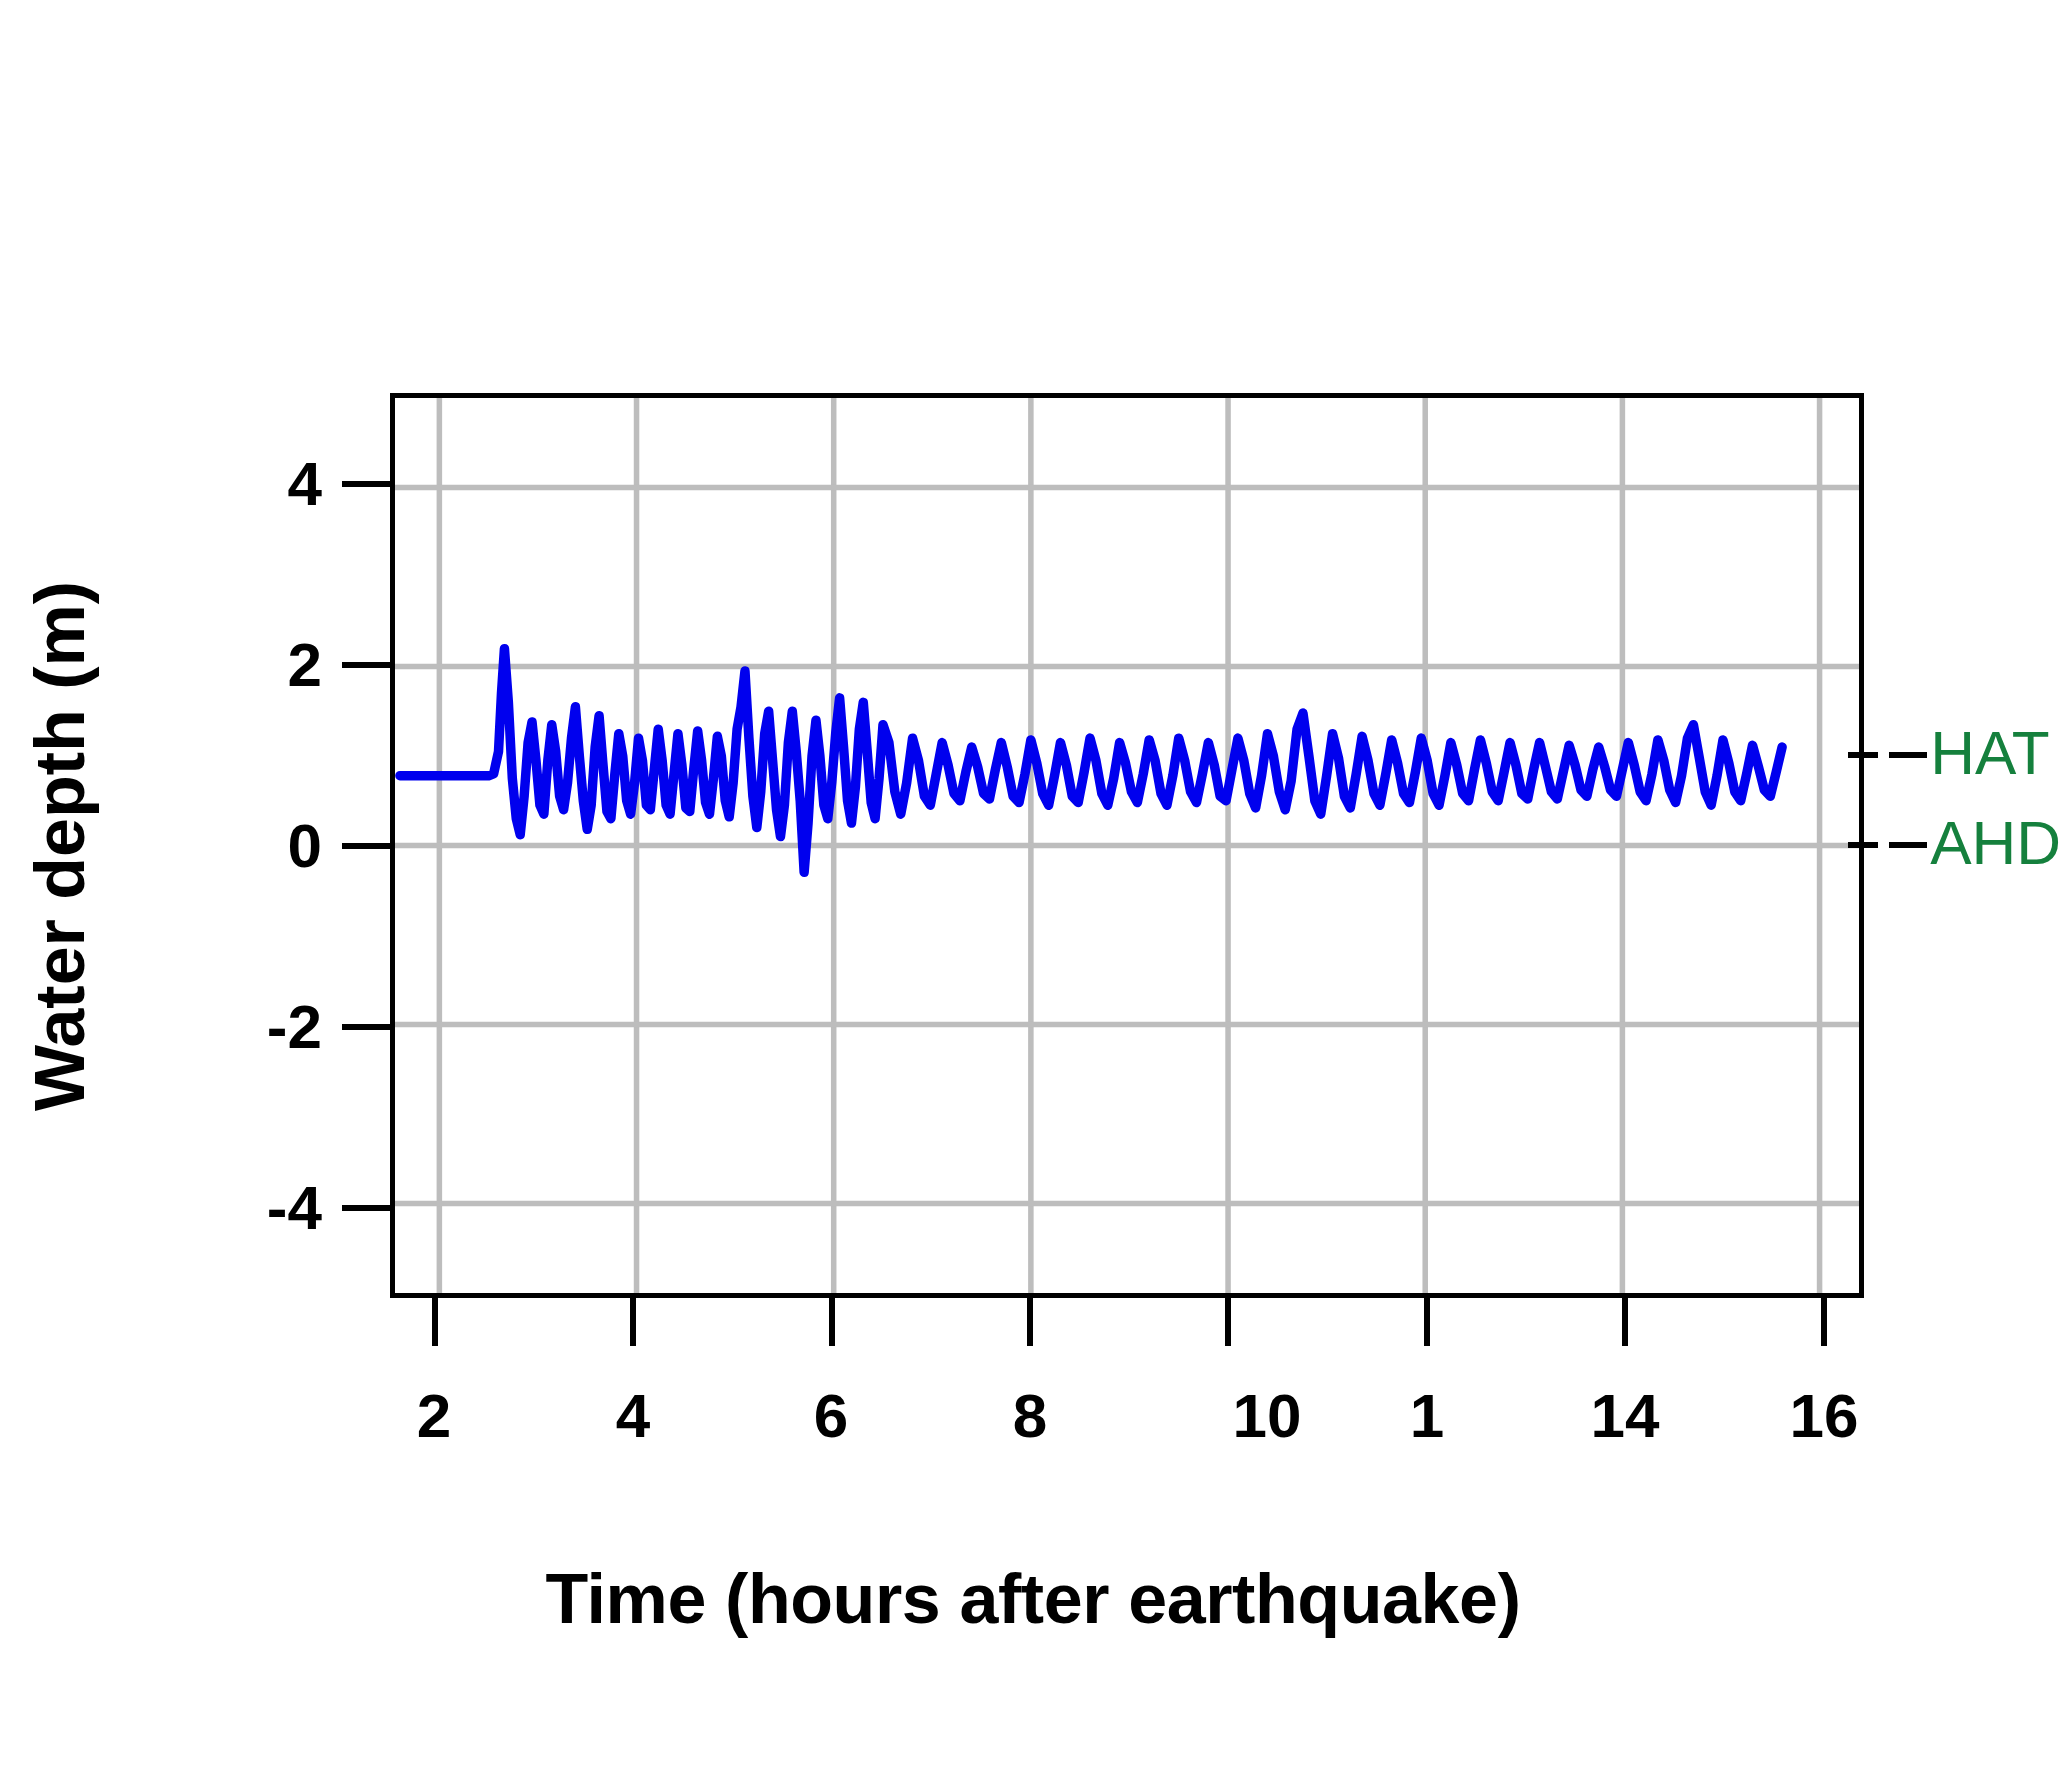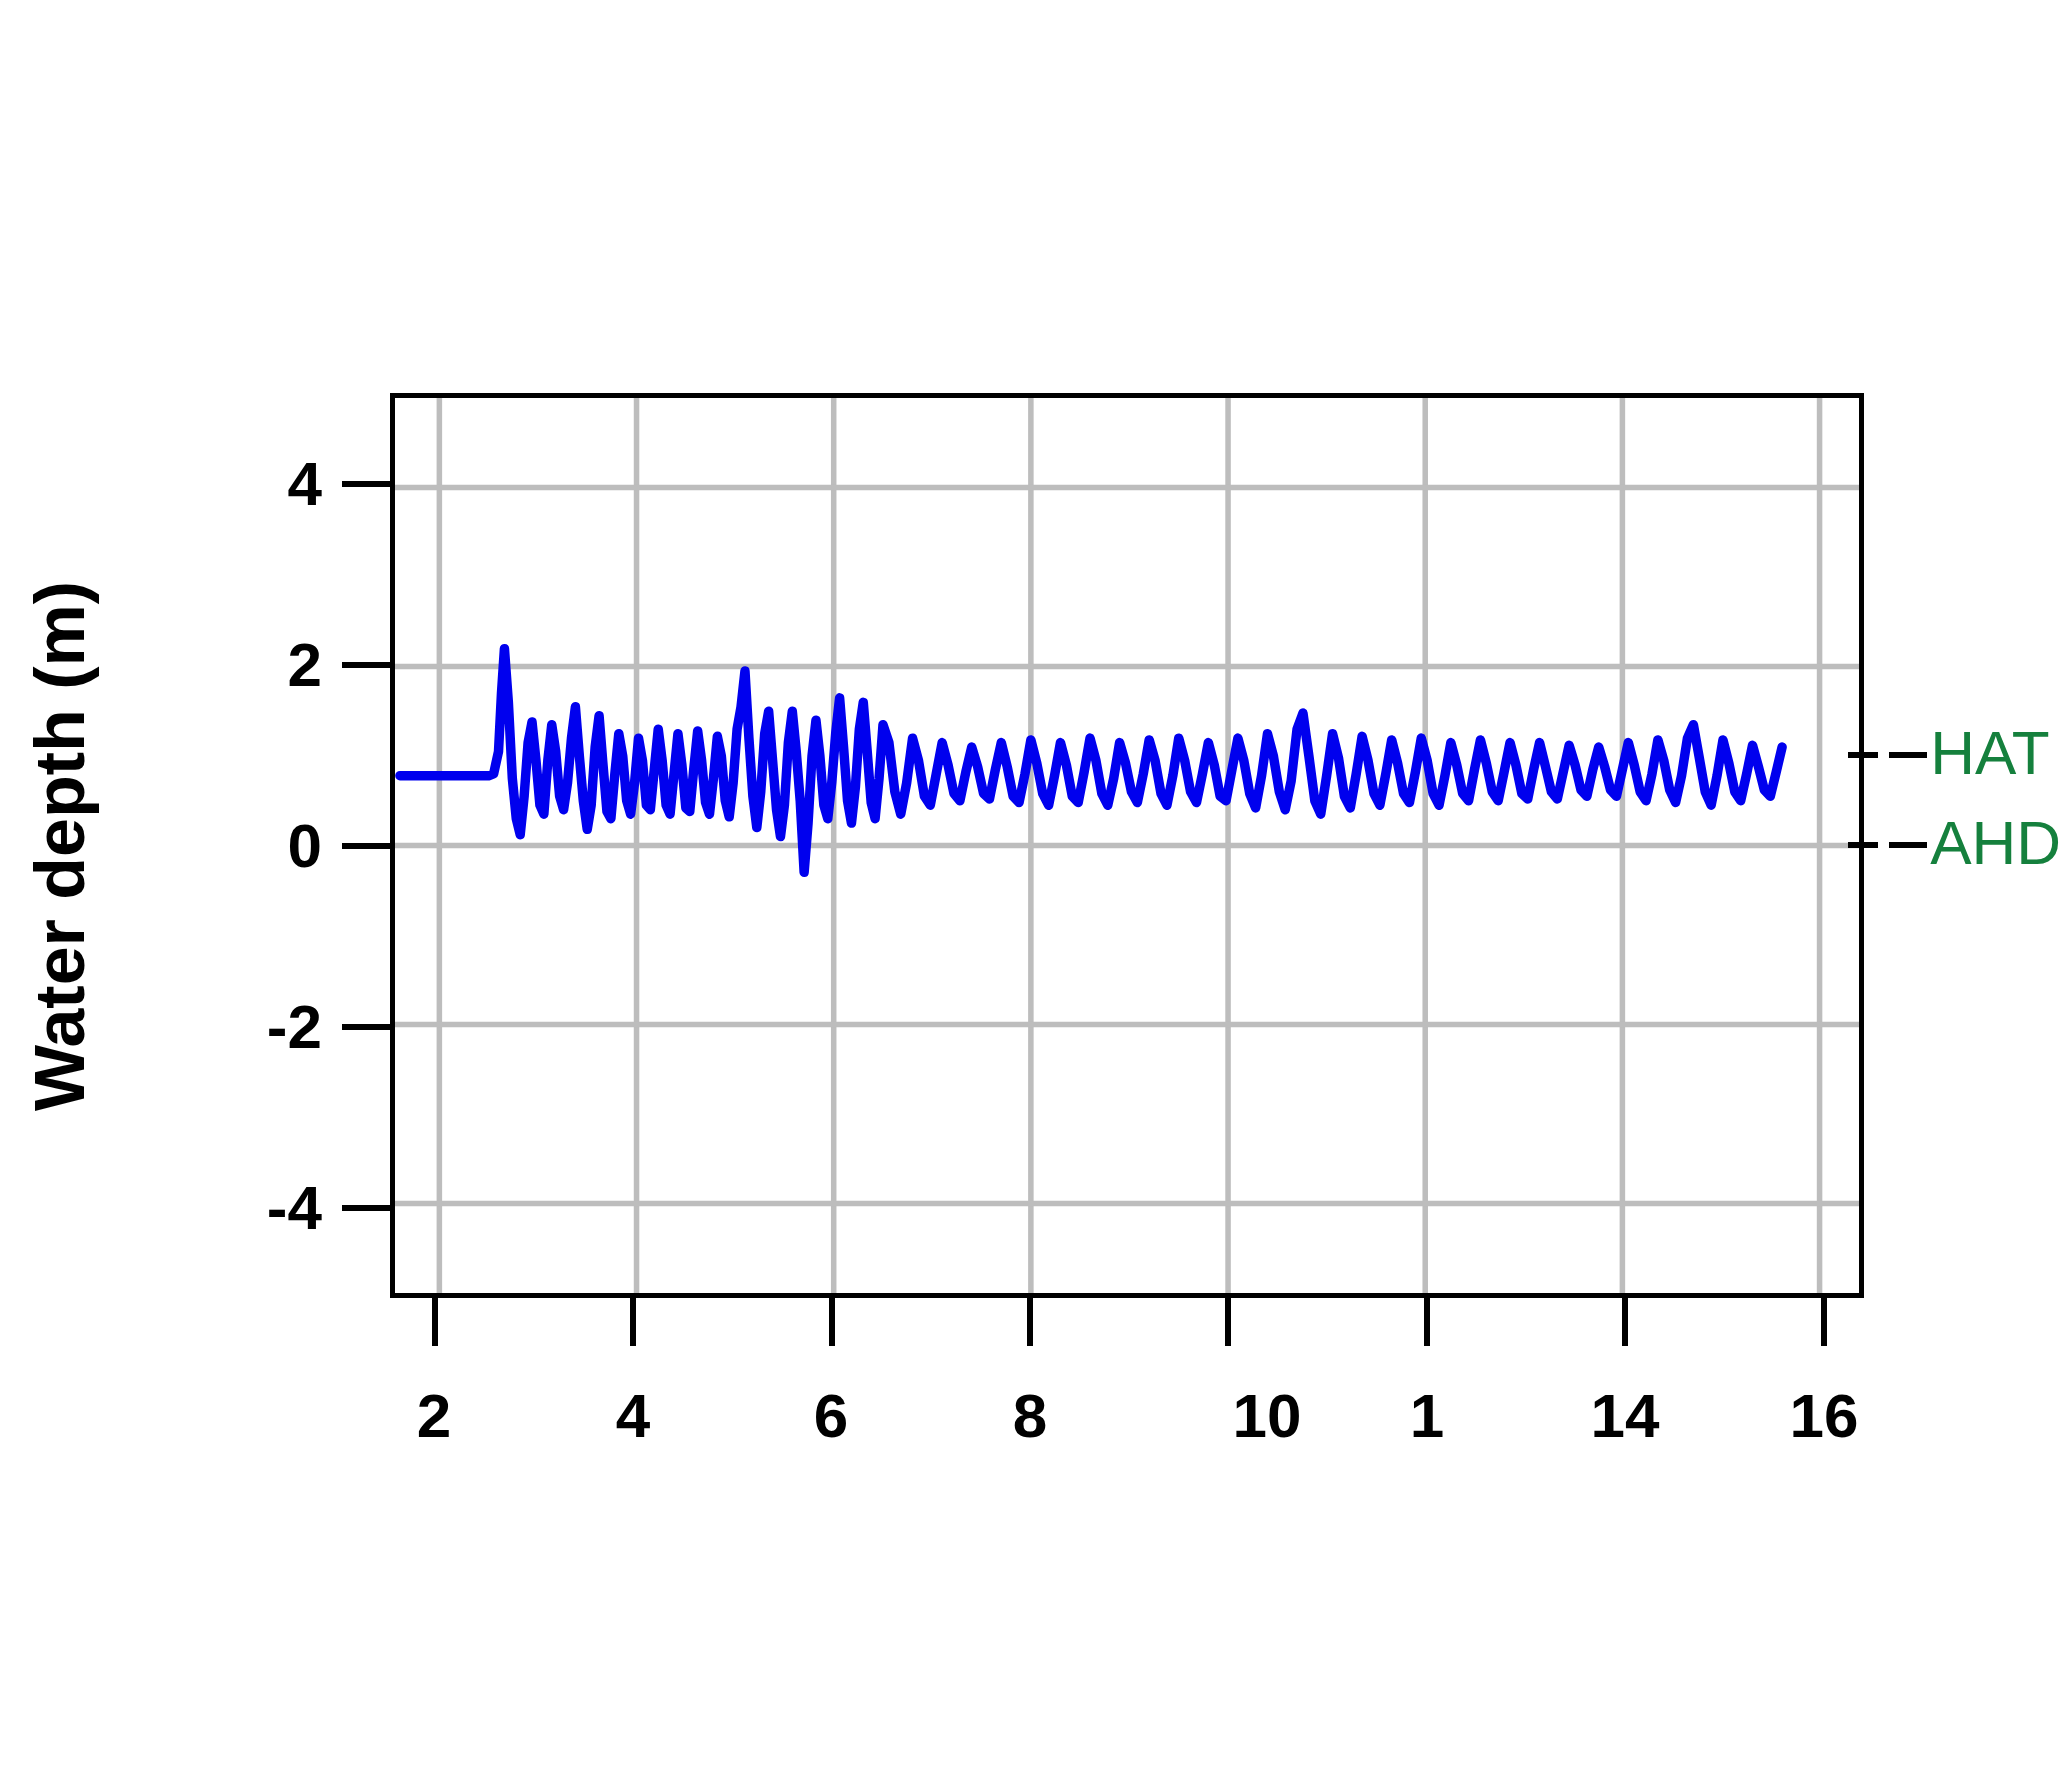--- a/index.html
+++ b/index.html
@@ -190,15 +190,16 @@
         <div class="datum-label">HAT</div>
       </div>
       <div class="datum-row" style="left: 1863px; top: 845px;">
         <div class="datum-tick"></div>
         <div class="datum-dashgap"></div>
         <div class="datum-dash"></div>
         <div class="datum-label">AHD</div>
       </div>
     </div>
 
+  <div id="xlabel">Time (hours after earthquake)</div>
 
 </div>
 
 
 </body></html>

